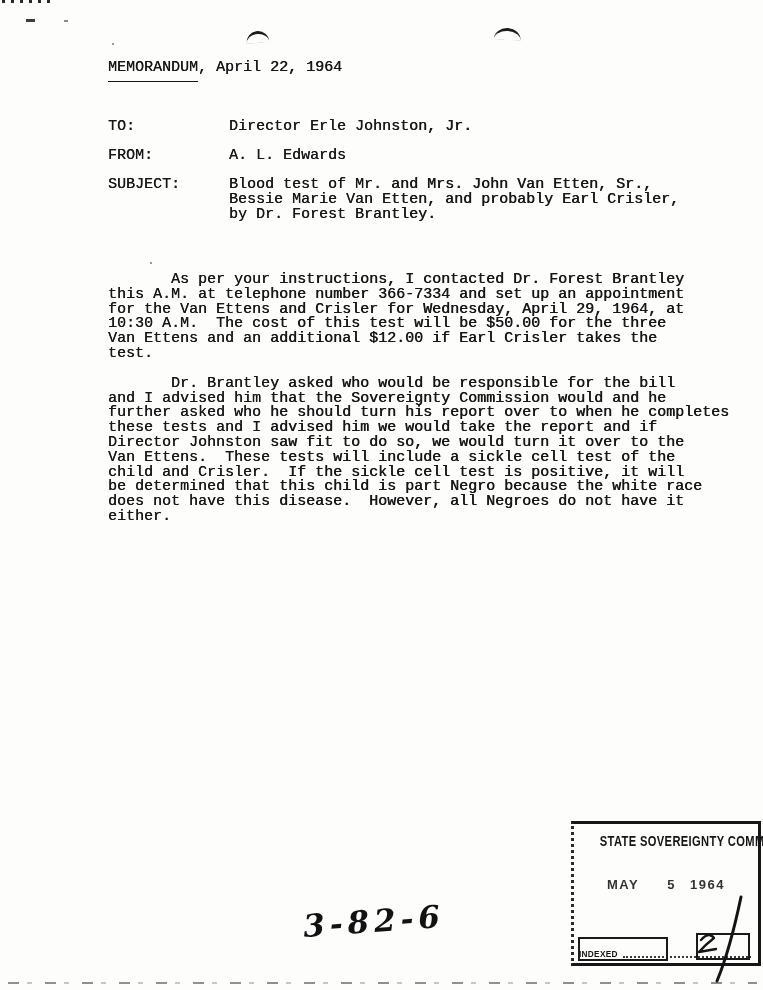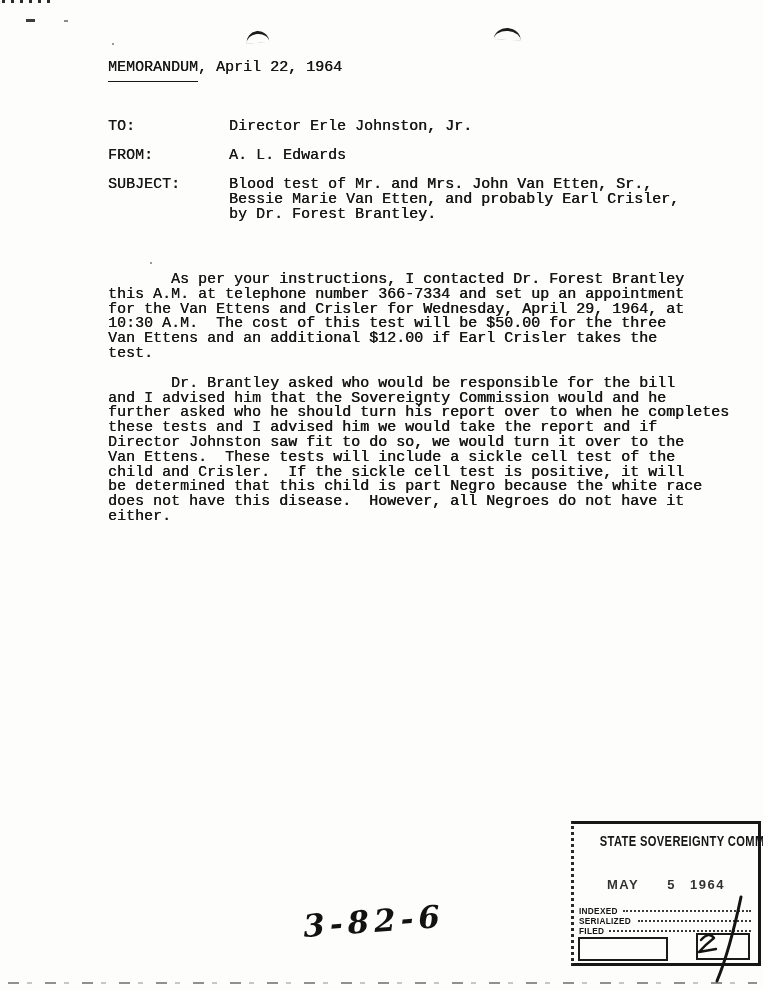--- a/index.html
+++ b/index.html
@@ -47,21 +47,21 @@
     font-weight:bold;font-size:15.5px;white-space:nowrap;
     transform:scaleX(0.72);transform-origin:center;
     letter-spacing:0.5px;
   }
   .stamp-date{
     position:absolute;top:53px;left:0;width:100%;text-align:center;
     font-weight:bold;font-size:13px;letter-spacing:1.5px;word-spacing:9px;
     white-space:pre;opacity:0.88;
   }
   .stamp-rows{position:absolute;top:82px;left:5px;right:7px;}
-  .stamp-row{display:flex;align-items:center;height:10px;}
+  .stamp-row{display:flex;align-items:flex-end;height:10px;margin-top:43px;}
   .stamp-row-label{
     font-weight:bold;font-size:9px;letter-spacing:0.3px;
     transform:scaleX(0.92);transform-origin:left;white-space:nowrap;
   }
   .stamp-leader{flex:1;border-bottom:2px dotted #3a3a3a;margin:0 0 1px 2px;}
   .stamp-box-left{position:absolute;left:4px;top:113px;width:86px;height:20px;border:2px solid #1a1a1a;}
   .stamp-box-right{position:absolute;left:122px;top:109px;width:50px;height:23px;border:2px solid #1a1a1a;}
   .stamp-ink{position:absolute;left:0;top:0;overflow:visible;}
   
   .dots-row{position:absolute;left:2px;top:0;width:53px;height:3px;

